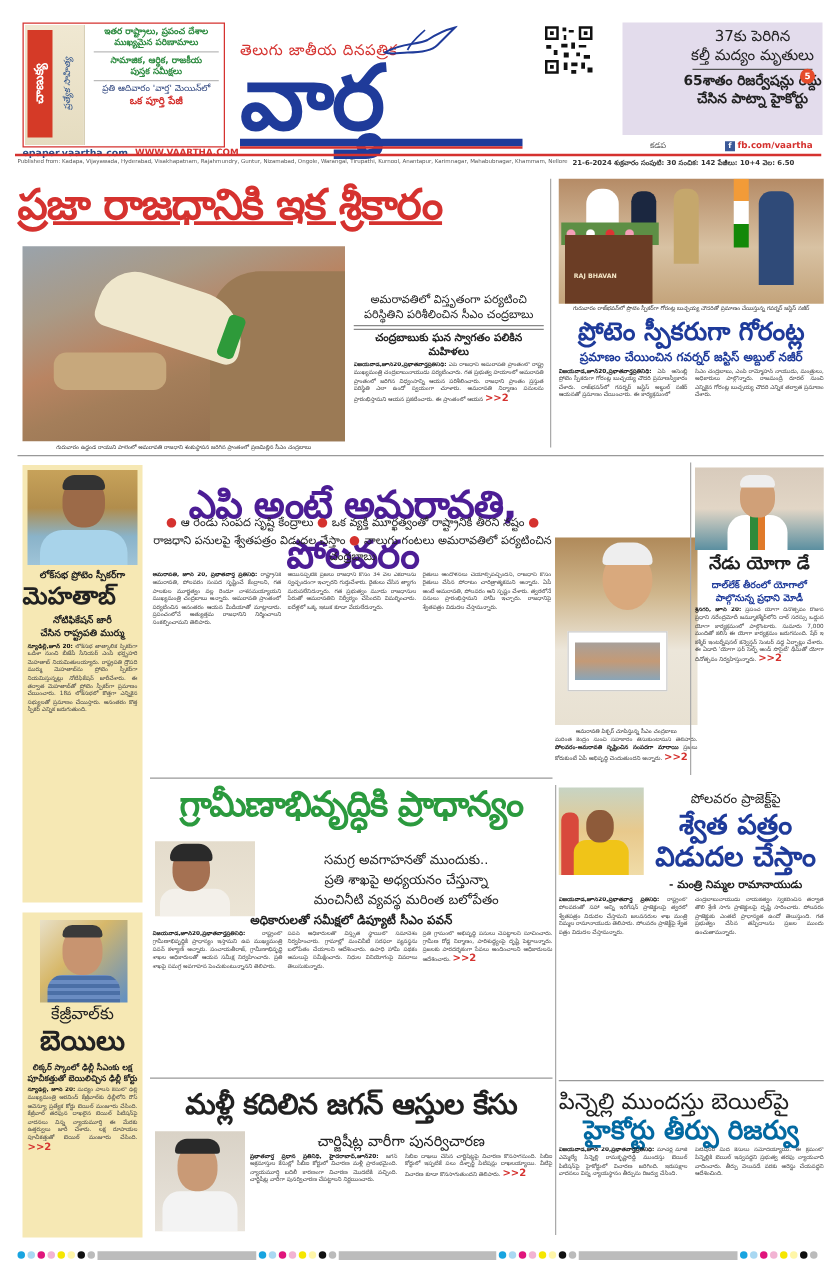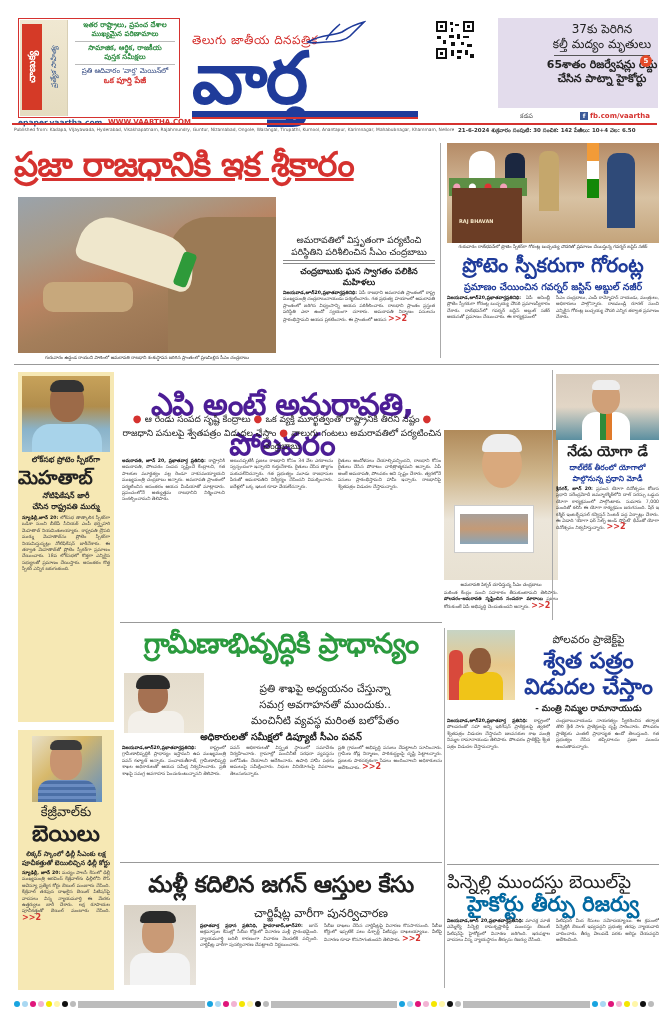--- a/index.html
+++ b/index.html
@@ -349,22 +349,22 @@
 
 <div class="abs rule-h" style="left:120px;top:622px;width:322px;"></div>
 
 <div class="abs rural-head">గ్రామీణాభివృద్ధికి ప్రాధాన్యం</div>
 <div class="abs pawan-photo photo">
     <div class="body"></div>
     <div class="face"></div>
     <div class="hair"></div>
   </div>
 <div class="abs rural-sub">
+  <div>సమగ్ర అవగాహనతో ముందుకు..</div>
   <div>ప్రతి శాఖపై అధ్యయనం చేస్తున్నా</div>
-  <div>సమగ్ర అవగాహనతో ముందుకు..</div>
   <div>మంచినీటి వ్యవస్థ మరింత బలోపేతం</div>
 </div>
 <div class="abs rural-sub2" style="left:120px;width:322px;">అధికారులతో సమీక్షలో డిప్యూటీ సీఎం పవన్</div>
 <div class="abs body-text rural-col" style="left:122px;">
   <b>విజయవాడ,జూన్20,ప్రభాతవార్తప్రతినిధి:</b>
   <span>రాష్ట్రంలో గ్రామీణాభివృద్ధికి ప్రాధాన్యం ఇస్తామని ఉప ముఖ్యమంత్రి పవన్ కళ్యాణ్ అన్నారు. పంచాయతీరాజ్, గ్రామీణాభివృద్ధి శాఖల అధికారులతో ఆయన సమీక్ష నిర్వహించారు. ప్రతి శాఖపై సమగ్ర అవగాహన పెంచుకుంటున్నానని తెలిపారు.</span>
 </div>
 <div class="abs body-text rural-col" style="left:230px;">పవన్ అధికారులతో విస్తృత స్థాయిలో సమావేశం నిర్వహించారు. గ్రామాల్లో మంచినీటి సరఫరా వ్యవస్థను బలోపేతం చేయాలని ఆదేశించారు. ఉపాధి హామీ పథకం అమలుపై సమీక్షించారు. నిధుల వినియోగంపై వివరాలు తెలుసుకున్నారు.</div>
 <div class="abs body-text rural-col" style="left:338px;">
   <span>ప్రతి గ్రామంలో అభివృద్ధి పనులు చేపట్టాలని సూచించారు. గ్రామీణ రోడ్ల నిర్మాణం, పారిశుద్ధ్యంపై దృష్టి పెట్టాలన్నారు. ప్రజలకు పారదర్శకంగా సేవలు అందించాలని అధికారులను ఆదేశించారు.</span>

